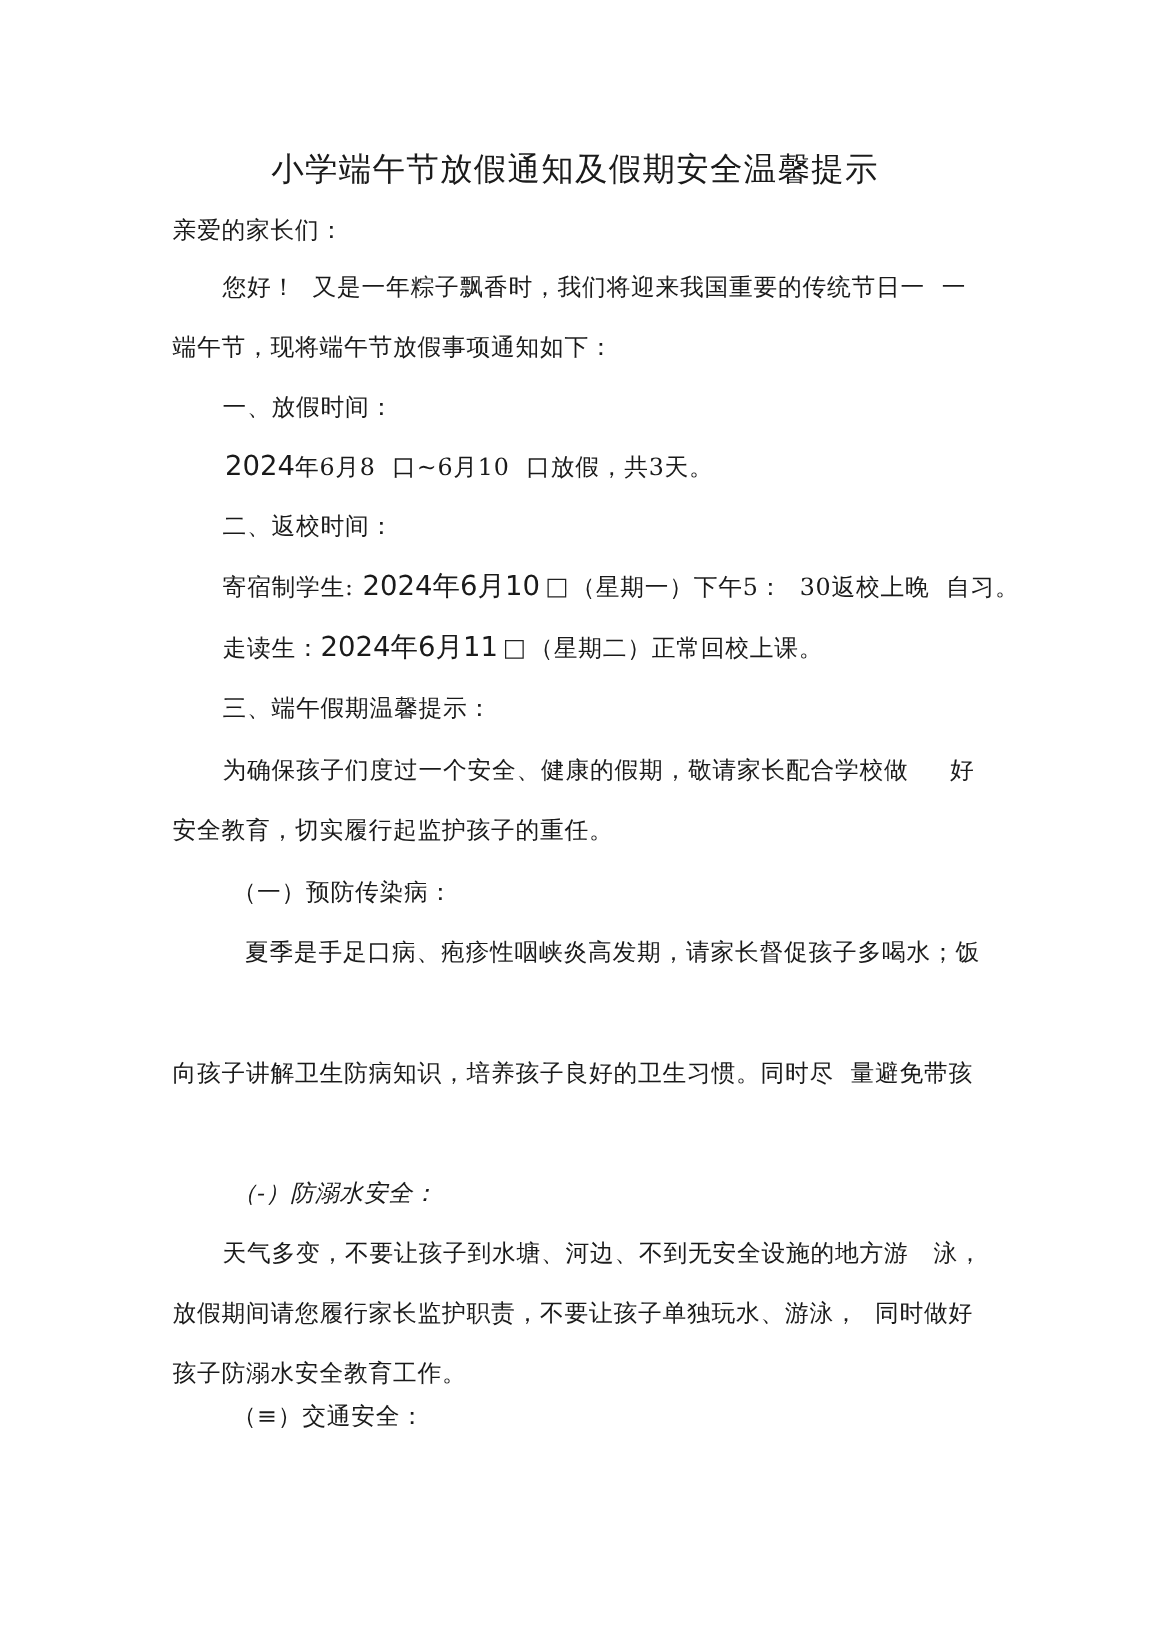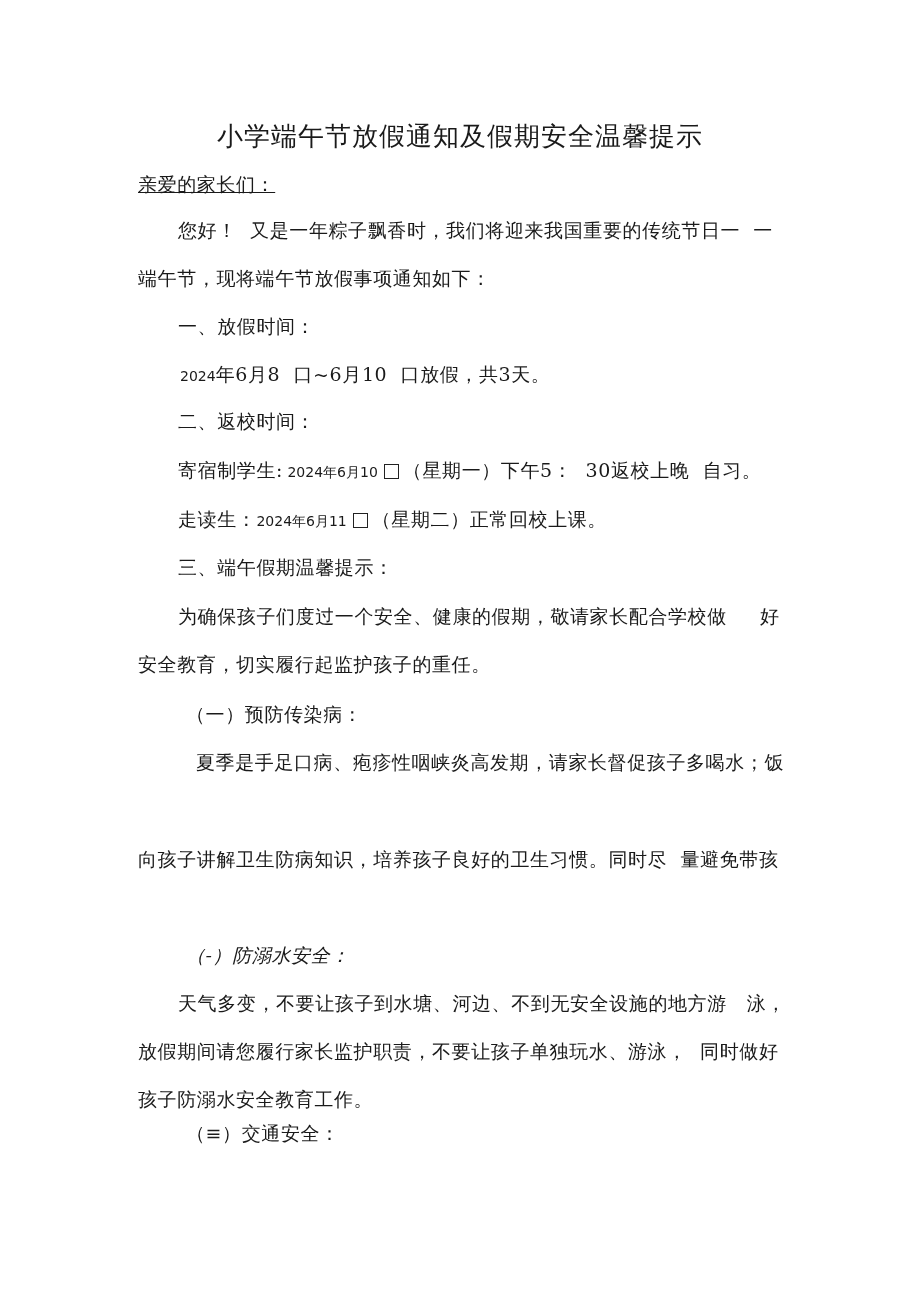--- a/index.html
+++ b/index.html
@@ -35,41 +35,41 @@
     width: 920px;
     top: 116px;
     text-align: center;
     font-size: 26px;
     line-height: 40px;
     letter-spacing: 1px;
     white-space: pre;
   }
   .num {
     font-family: "DejaVu Sans", "Liberation Sans", sans-serif;
-    font-size: 14px;
+    font-size: 22px;
     letter-spacing: 0;
   }
   .sq {
     display: inline-block;
     width: 15px;
     height: 15px;
     border: 1.6px solid #222;
     vertical-align: -2px;
     margin: 0 4px 0 6px;
     box-sizing: border-box;
   }
 </style>
 </head>
 <body>
 
 <div class="page">
 
   <div class="title">小学端午节放假通知及假期安全温馨提示</div>
 
-  <div class="line" style="left:138px; top:172px;text-decoration:underline;">亲爱的家长们：</div>
+  <div class="line" style="left:138px; top:172px;">亲爱的家长们：</div>
 
   <div class="line" style="left:138px; top:266px;">端午节，现将端午节放假事项通知如下：</div>
   <div class="line" style="left:178px; top:218px;">您好！  又是一年粽子飘香时，我们将迎来我国重要的传统节日一  一</div>
 
   <div class="line" style="left:178px; top:314px;">一、放假时间：</div>
 
   <div class="line" style="left:180px; top:362px;"><span class="num">2024</span><span>年6月8  口~6月10  口放假，共3天。</span></div>
 
   <div class="line" style="left:178px; top:409px;">二、返校时间：</div>
 

